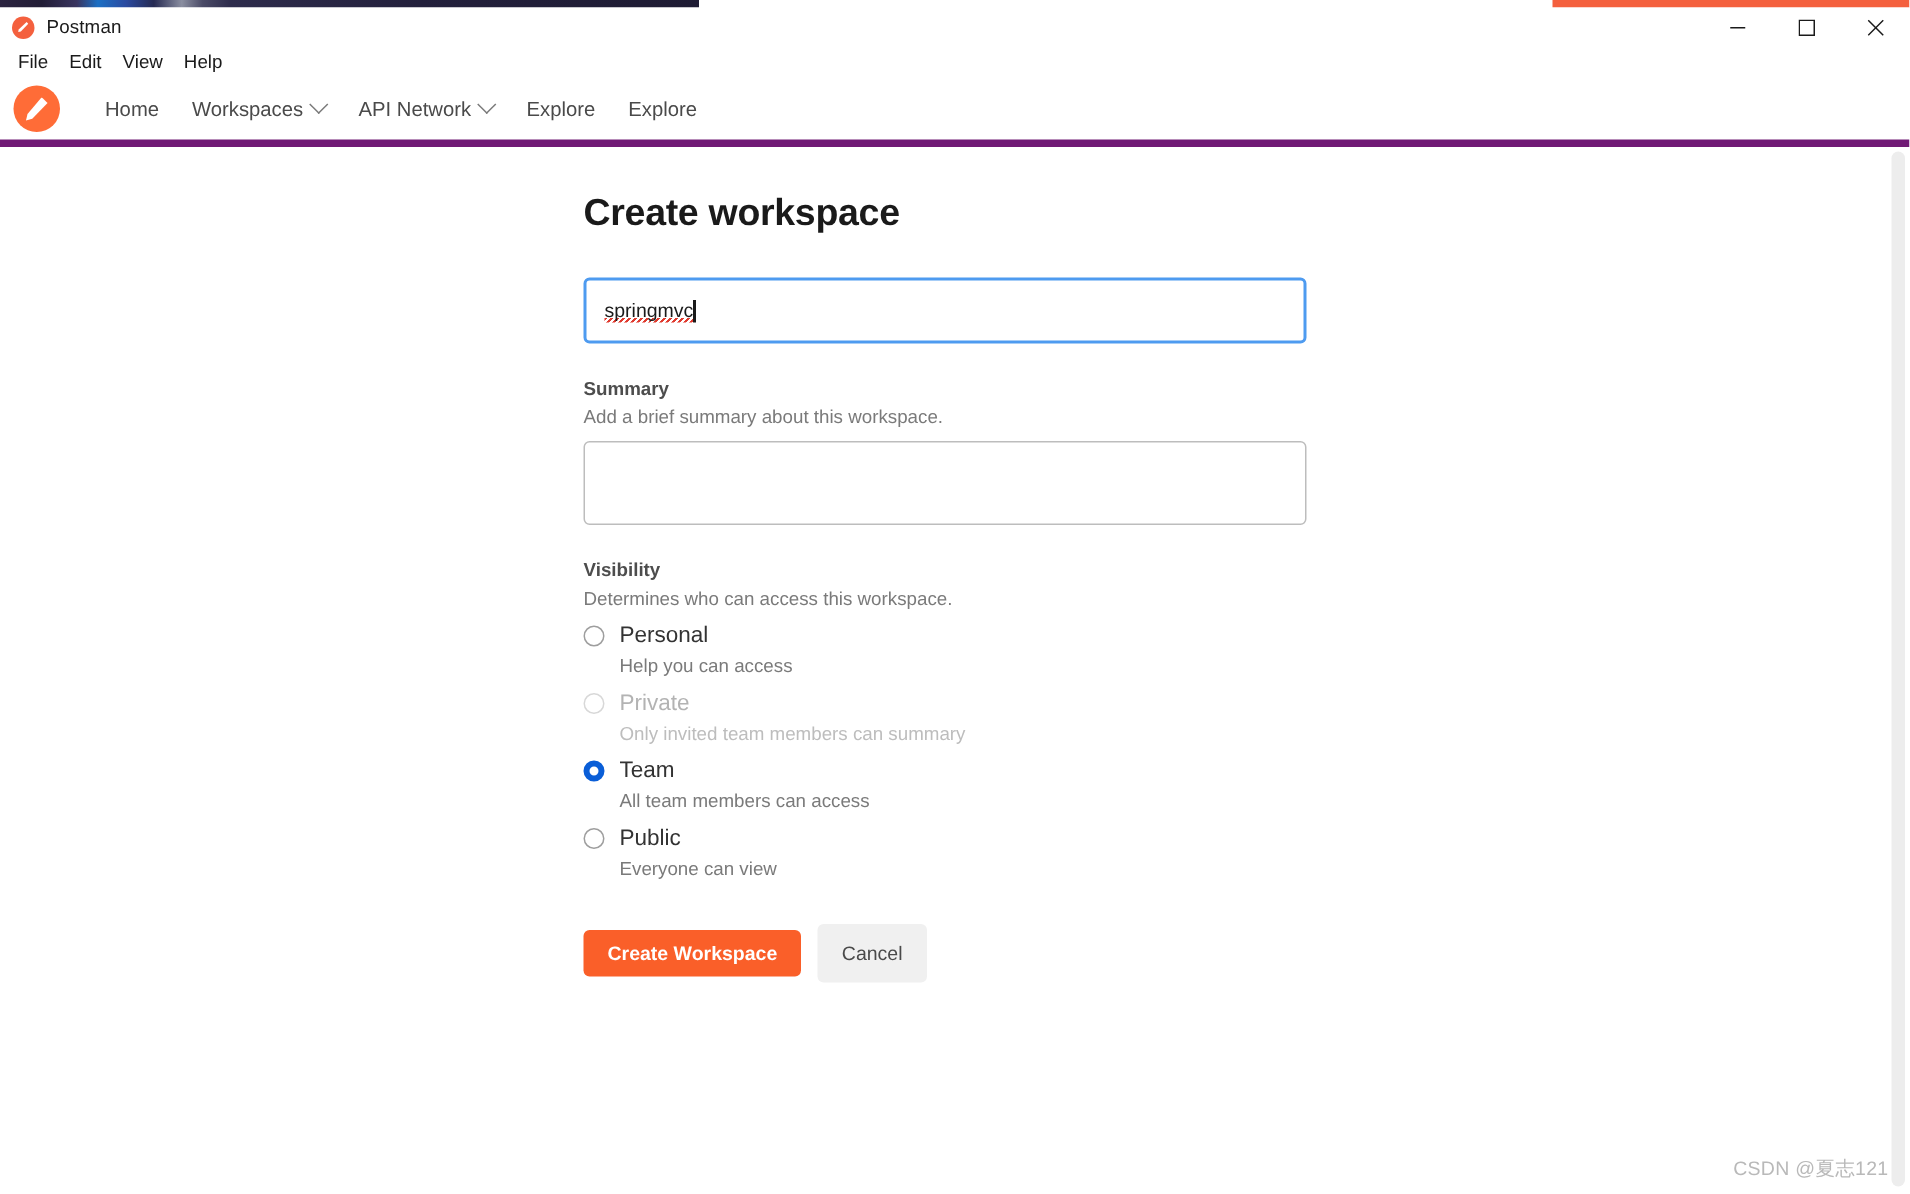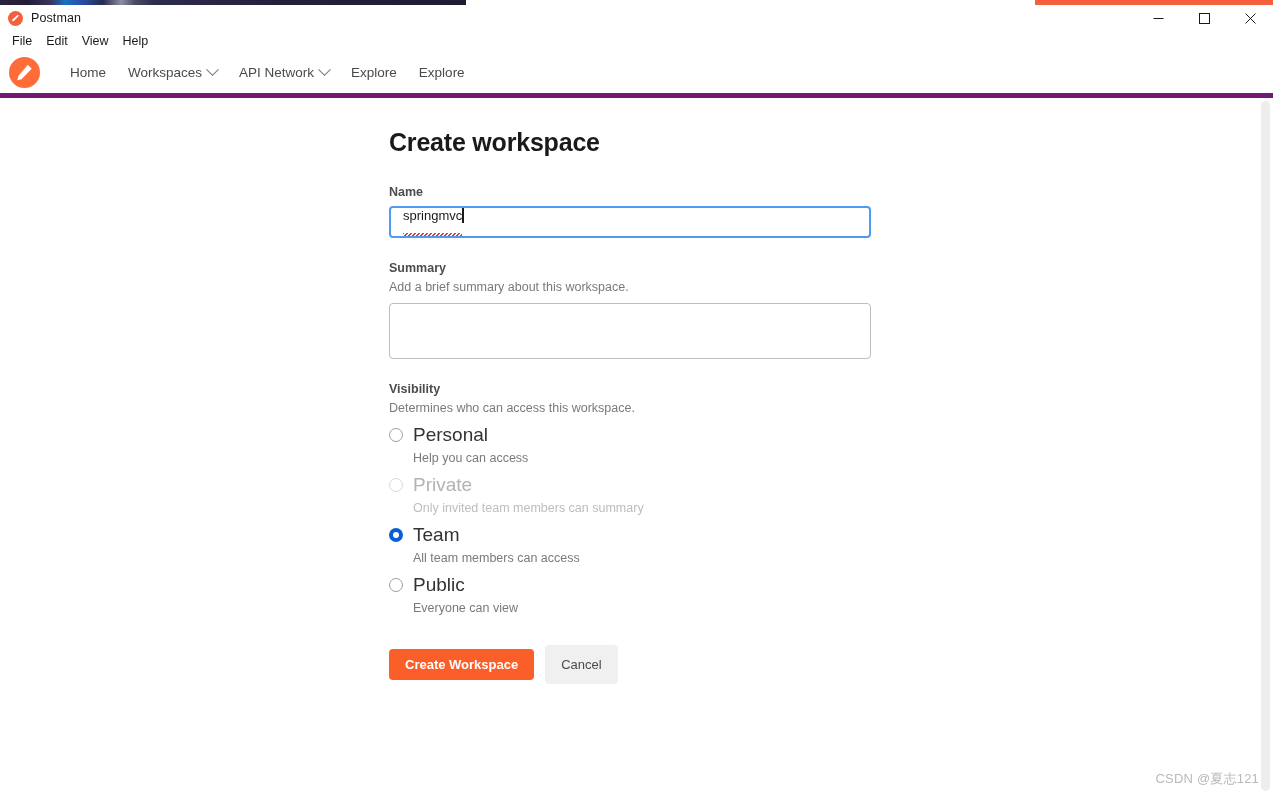--- a/index.html
+++ b/index.html
@@ -293,30 +293,31 @@
     margin-bottom: 7px;
   }
   .field-help {
     font-size: 12.5px;
     color: #7a7a7a;
     margin-top: -2px;
     margin-bottom: 9px;
   }
   .name-input {
     width: 482px;
-    height: 32px;
+    height: 44px;
     box-sizing: border-box;
     border: 2px solid #4e9bf0;
     border-radius: 4px;
     padding: 0 12px;
     font-family: "Liberation Sans", sans-serif;
     font-size: 13px;
     color: #1a1a1a;
     outline: none;
     display: flex;
+    align-items: center;
     background: #ffffff;
   }
   .typed {
     position: relative;
     color: #1a1a1a;
     font-size: 13px;
     padding-bottom: 1px;
     background-image:
       repeating-linear-gradient(135deg,
         #e03b2f 0 1.4px, transparent 1.4px 2.8px);
@@ -356,21 +357,21 @@
     box-sizing: border-box;
     background: #ffffff;
     flex: none;
   }
   .radio.disabled { border-color: #d8d8d8; }
   .radio.checked {
     border: 4px solid #0a5ed7;
     background: #ffffff;
   }
   .radio-label {
-    font-size: 19px;
+    font-size: 15px;
     color: #333333;
   }
   .radio-label.disabled { color: #b3b3b3; }
   .radio-desc {
     font-size: 12.5px;
     color: #7a7a7a;
     margin: 5px 0 0 24px;
   }
   .radio-desc.disabled { color: #bdbdbd; }
   .actions {
@@ -516,21 +517,20 @@
 <div class="scroll-track">
   <div class="scroll-thumb"></div>
 </div>
 
 <div class="content">
   <div class="form">
 
     <h1 class="page-title">Create workspace</h1>
 
     <div>
-      <div class="field-label">Name</div>
       <div class="name-input">
         <span class="typed">springmvc</span>
           <span class="caret"></span>
       </div>
     </div>
 
     <div class="section">
       <div class="field-label">Summary</div>
       <div class="field-help">Add a brief summary about this workspace.</div>
       <div class="summary-box"></div>

